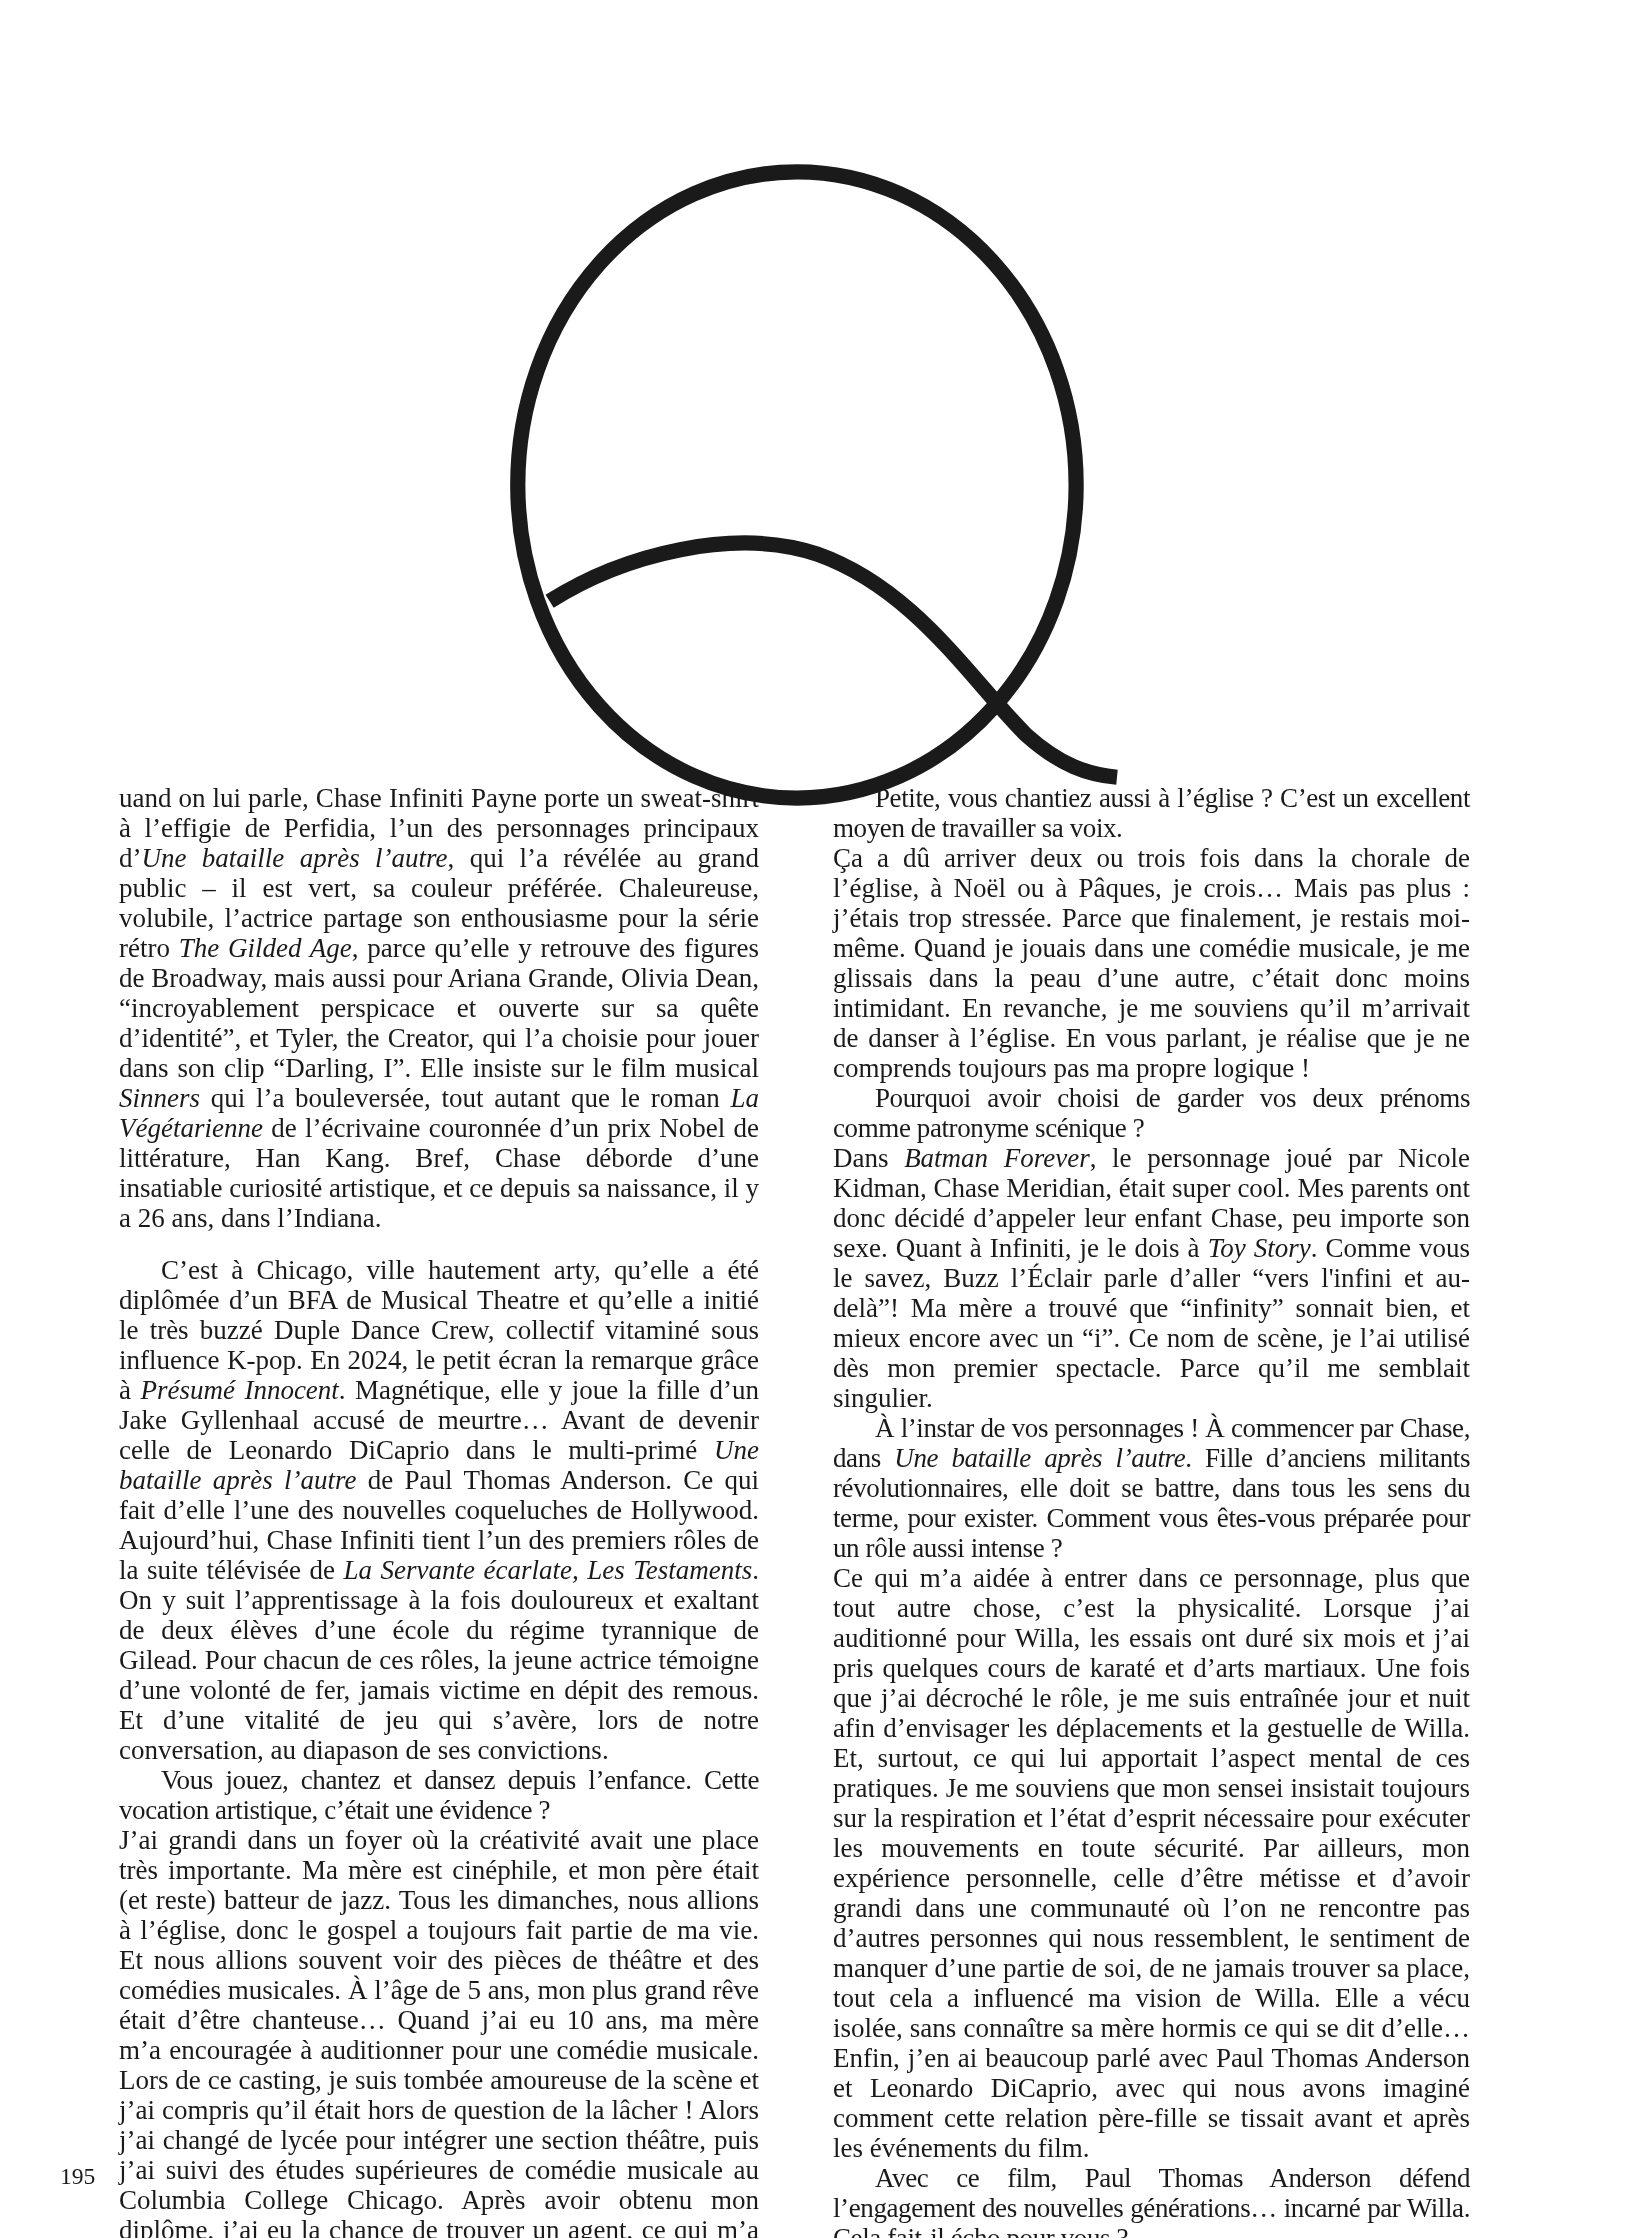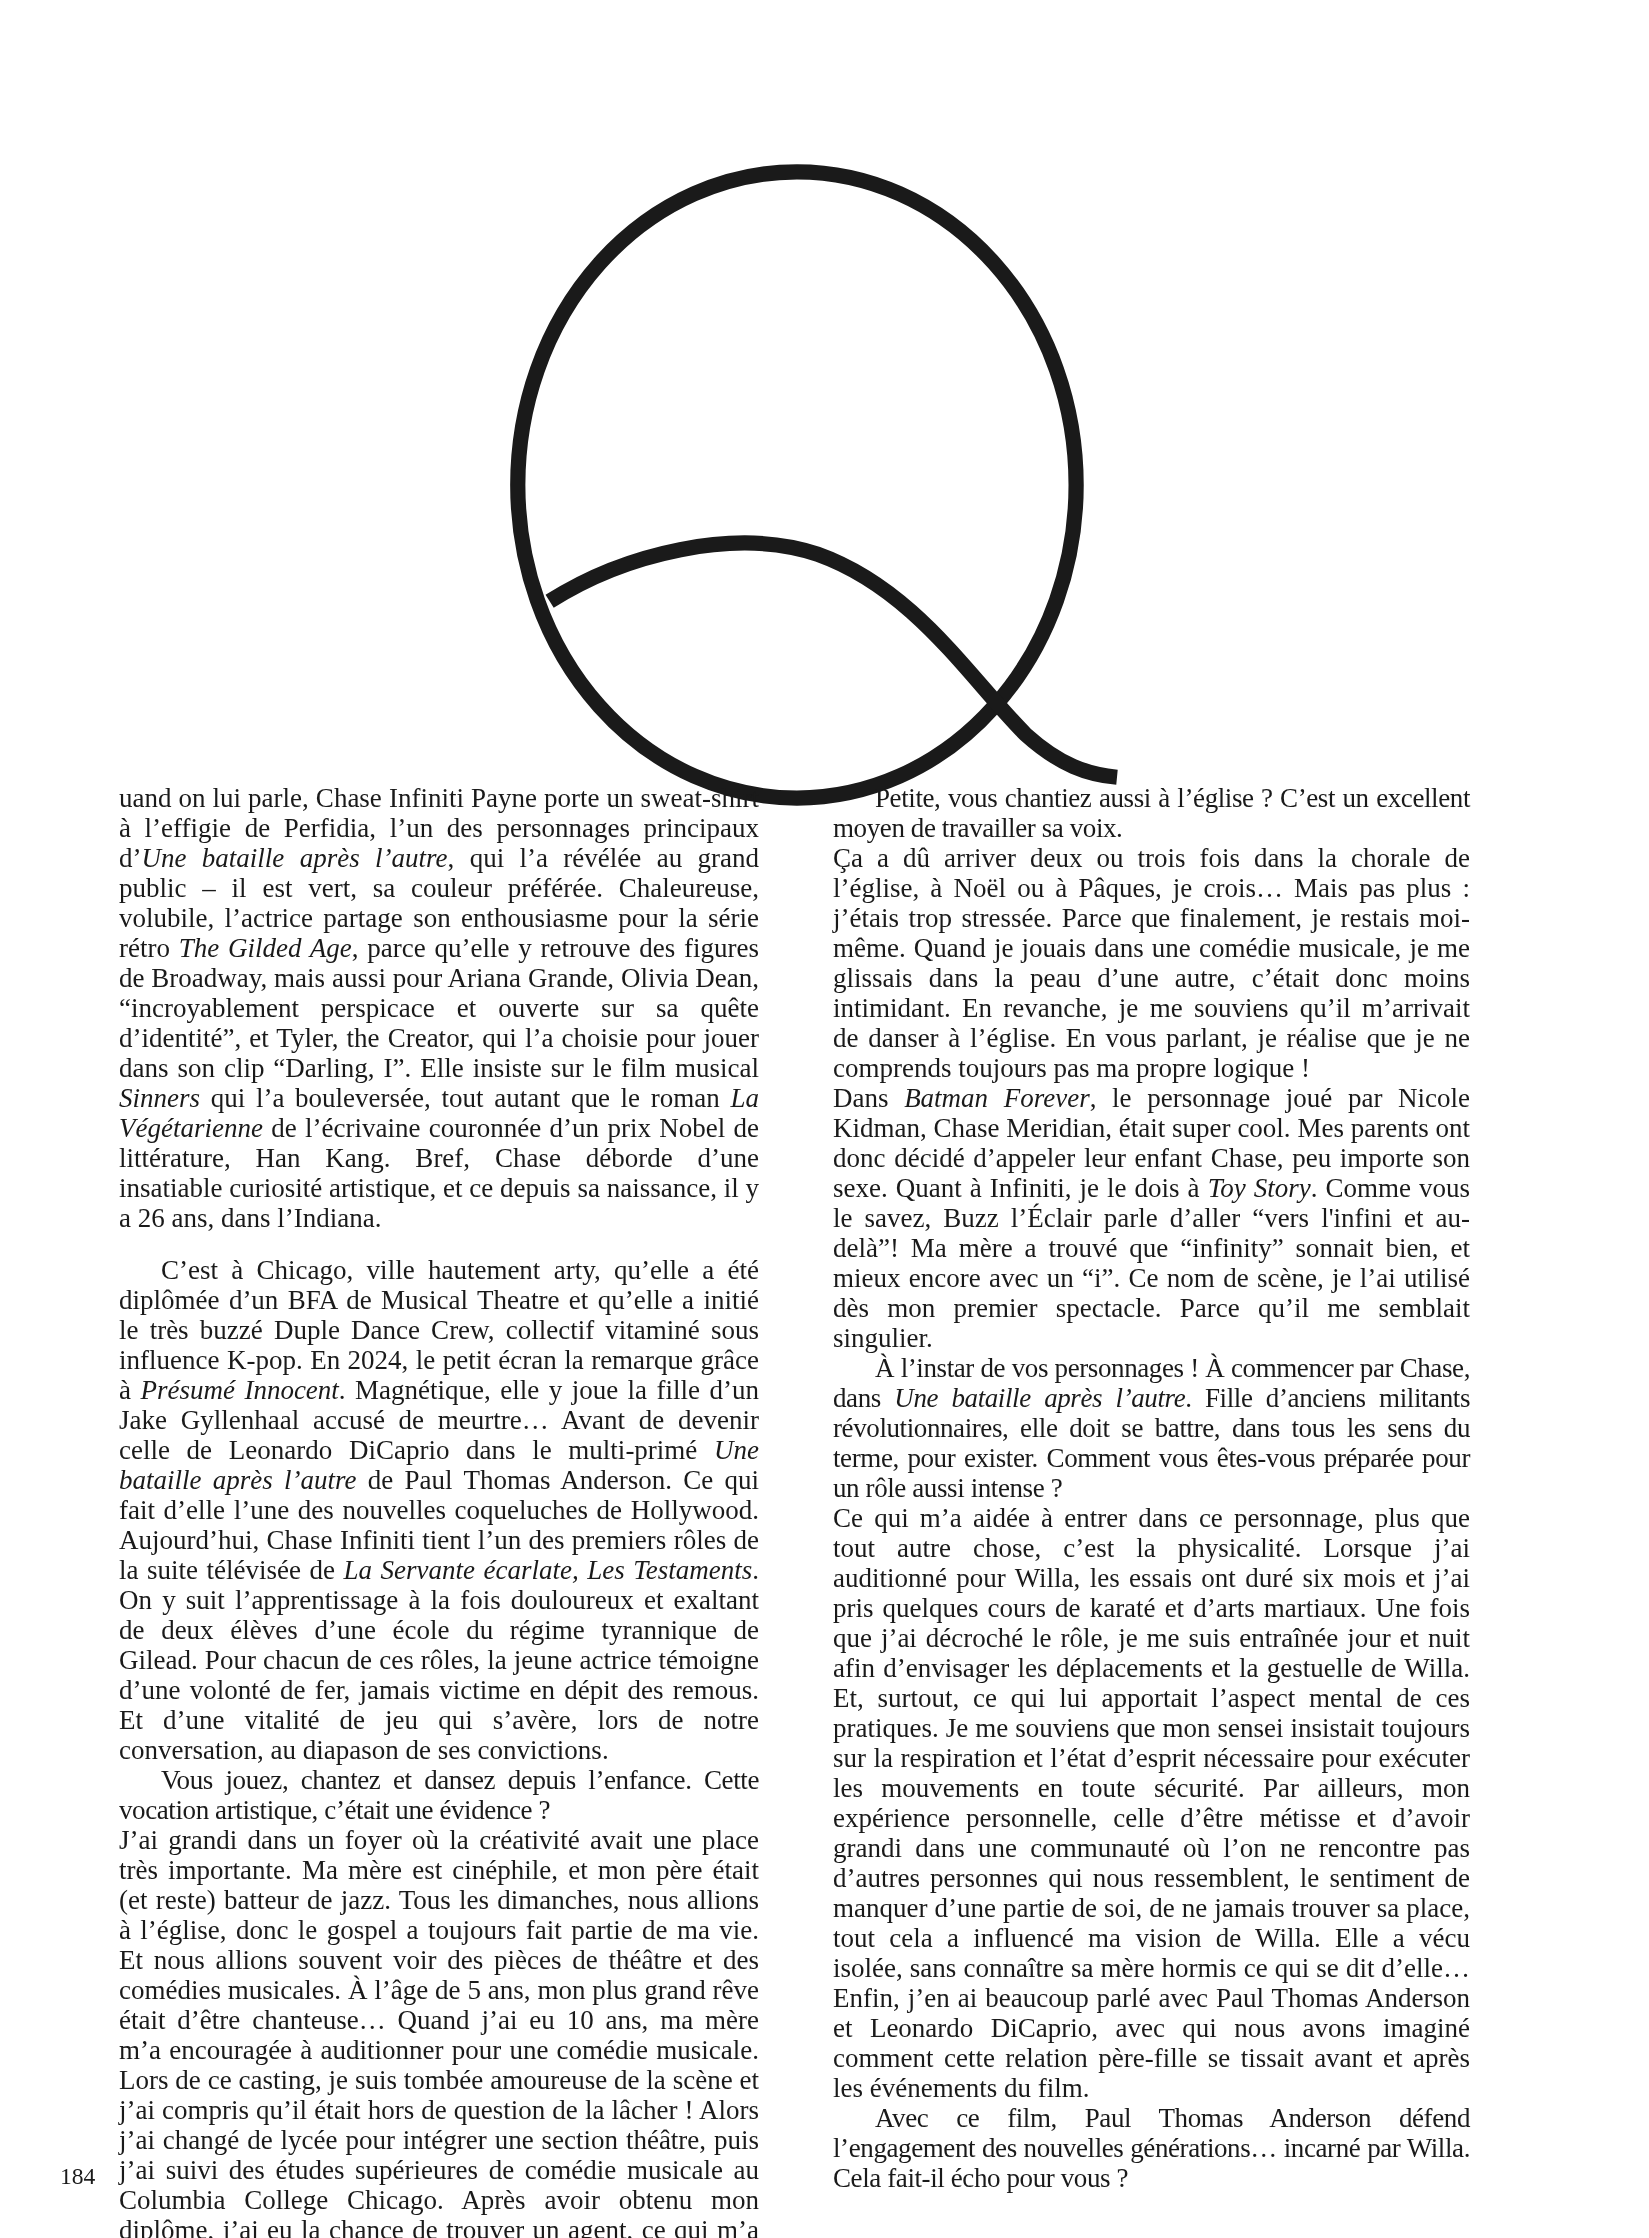--- a/index.html
+++ b/index.html
@@ -26,20 +26,21 @@
 
 <div class="col" id="col-left">
     <p><span>uand on lui parle, Chase Infiniti Payne porte un sweat-shirt à l’effigie de Perfidia, l’un des personnages principaux d’</span><em>Une bataille après l’autre</em><span>, qui l’a révélée au grand public – il est vert, sa couleur préférée. Chaleureuse, volubile, l’actrice partage son enthousiasme pour la série rétro </span><em>The Gilded Age</em><span>, parce qu’elle y retrouve des figures de Broadway, mais aussi pour Ariana Grande, Olivia Dean, “incroyablement perspicace et ouverte sur sa quête d’identité”, et Tyler, the Creator, qui l’a choisie pour jouer dans son clip “Darling, I”. Elle insiste sur le film musical </span><em>Sinners</em><span> qui l’a bouleversée, tout autant que le roman </span><em>La Végétarienne</em><span> de l’écrivaine couronnée d’un prix Nobel de littérature, Han Kang. Bref, Chase déborde d’une insatiable curiosité artistique, et ce depuis sa naissance, il y a 26 ans, dans l’Indiana.</span></p>
     <p class="indent"><span>C’est à Chicago, ville hautement arty, qu’elle a été diplômée d’un BFA de Musical Theatre et qu’elle a initié le très buzzé Duple Dance Crew, collectif vitaminé sous influence K-pop. En 2024, le petit écran la remarque grâce à </span><em>Présumé Innocent</em><span>. Magnétique, elle y joue la fille d’un Jake Gyllenhaal accusé de meurtre… Avant de devenir celle de Leonardo DiCaprio dans le multi-primé </span><em>Une bataille après l’autre</em><span> de Paul Thomas Anderson. Ce qui fait d’elle l’une des nouvelles coqueluches de Hollywood. Aujourd’hui, Chase Infiniti tient l’un des premiers rôles de la suite télévisée de </span><em>La Servante écarlate, Les Testaments</em><span>. On y suit l’apprentissage à la fois douloureux et exaltant de deux élèves d’une école du régime tyrannique de Gilead. Pour chacun de ces rôles, la jeune actrice témoigne d’une volonté de fer, jamais victime en dépit des remous. Et d’une vitalité de jeu qui s’avère, lors de notre conversation, au diapason de ses convictions.</span></p>
     <p class="q"><span>Vous jouez, chantez et dansez depuis l’enfance. Cette vocation artistique, c’était une évidence ?</span></p>
     <p><span>J’ai grandi dans un foyer où la créativité avait une place très importante. Ma mère est cinéphile, et mon père était (et reste) batteur de jazz. Tous les dimanches, nous allions à l’église, donc le gospel a toujours fait partie de ma vie. Et nous allions souvent voir des pièces de théâtre et des comédies musicales. À l’âge de 5 ans, mon plus grand rêve était d’être chanteuse… Quand j’ai eu 10 ans, ma mère m’a encouragée à auditionner pour une comédie musicale. Lors de ce casting, je suis tombée amoureuse de la scène et j’ai compris qu’il était hors de question de la lâcher ! Alors j’ai changé de lycée pour intégrer une section théâtre, puis j’ai suivi des études supérieures de comédie musicale au Columbia College Chicago. Après avoir obtenu mon diplôme, j’ai eu la chance de trouver un agent, ce qui m’a permis de décrocher mon premier rôle six mois après mes premières auditions. Et me voilà !</span></p>
   </div>
 <div class="col" id="col-right">
     <p class="q"><span>Petite, vous chantiez aussi à l’église ? C’est un excellent moyen de travailler sa voix.</span></p>
     <p><span>Ça a dû arriver deux ou trois fois dans la chorale de l’église, à Noël ou à Pâques, je crois… Mais pas plus : j’étais trop stressée. Parce que finalement, je restais moi-même. Quand je jouais dans une comédie musicale, je me glissais dans la peau d’une autre, c’était donc moins intimidant. En revanche, je me souviens qu’il m’arrivait de danser à l’église. En vous parlant, je réalise que je ne comprends toujours pas ma propre logique !</span></p>
+    <p class="q"><span>Pourquoi avoir choisi de garder vos deux prénoms comme patronyme scénique ?</span></p>
     <p><span>Dans </span><em>Batman Forever</em><span>, le personnage joué par Nicole Kidman, Chase Meridian, était super cool. Mes parents ont donc décidé d’appeler leur enfant Chase, peu importe son sexe. Quant à Infiniti, je le dois à </span><em>Toy Story</em><span>. Comme vous le savez, Buzz l’Éclair parle d’aller “vers l'infini et au-delà”! Ma mère a trouvé que “infinity” sonnait bien, et mieux encore avec un “i”. Ce nom de scène, je l’ai utilisé dès mon premier spectacle. Parce qu’il me semblait singulier.</span></p>
     <p class="q"><span>À l’instar de vos personnages ! À commencer par Chase, dans </span><em>Une bataille après l’autre</em><span>. Fille d’anciens militants révolutionnaires, elle doit se battre, dans tous les sens du terme, pour exister. Comment vous êtes-vous préparée pour un rôle aussi intense ?</span></p>
     <p><span>Ce qui m’a aidée à entrer dans ce personnage, plus que tout autre chose, c’est la physicalité. Lorsque j’ai auditionné pour Willa, les essais ont duré six mois et j’ai pris quelques cours de karaté et d’arts martiaux. Une fois que j’ai décroché le rôle, je me suis entraînée jour et nuit afin d’envisager les déplacements et la gestuelle de Willa. Et, surtout, ce qui lui apportait l’aspect mental de ces pratiques. Je me souviens que mon sensei insistait toujours sur la respiration et l’état d’esprit nécessaire pour exécuter les mouvements en toute sécurité. Par ailleurs, mon expérience personnelle, celle d’être métisse et d’avoir grandi dans une communauté où l’on ne rencontre pas d’autres personnes qui nous ressemblent, le sentiment de manquer d’une partie de soi, de ne jamais trouver sa place, tout cela a influencé ma vision de Willa. Elle a vécu isolée, sans connaître sa mère hormis ce qui se dit d’elle… Enfin, j’en ai beaucoup parlé avec Paul Thomas Anderson et Leonardo DiCaprio, avec qui nous avons imaginé comment cette relation père-fille se tissait avant et après les événements du film.</span></p>
     <p class="q"><span>Avec ce film, Paul Thomas Anderson défend l’engagement des nouvelles générations… incarné par Willa. Cela fait-il écho pour vous ?</span></p>
   </div>
 
-<div id="page-number">184</div>
+<div id="page-number">195</div>
 
 
 </body></html>

